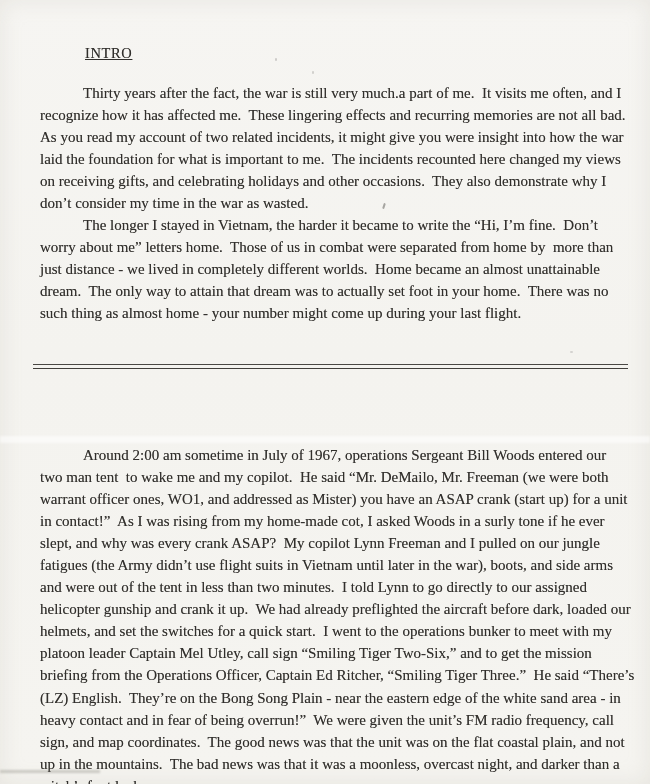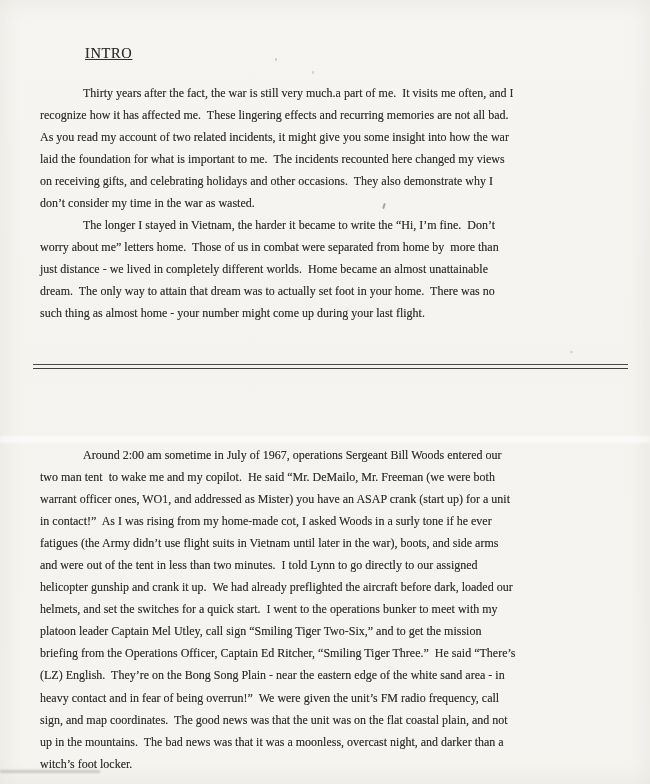--- a/index.html
+++ b/index.html
@@ -27,21 +27,21 @@
   }
   .textblock {
     position: absolute;
     left: 40px;
     width: 600px;
   }
   .block-1 { top: 82px; }
   .block-2 { top: 399px; margin-top: 45px; }
   .line {
     height: 22.06px;
-    font-size: 12px;
+    font-size: 15px;
     line-height: 22.06px;
     white-space: pre;
     text-shadow: 0 0 0.6px rgba(49, 47, 44, 0.5);
   }
   .line.indent { padding-left: 43px; }
   .rule {
     position: absolute;
     left: 33px;
     top: 364px;
     width: 595px;
@@ -81,38 +81,39 @@
 </head>
 <body>
 
 <div class="page">
 
   <div class="heading">INTRO</div>
 
   <div class="textblock block-1">
     <div class="line indent">Thirty years after the fact, the war is still very much.a part of me.  It visits me often, and I</div>
     <div class="line">recognize how it has affected me.  These lingering effects and recurring memories are not all bad.</div>
-    <div class="line">As you read my account of two related incidents, it might give you some insight into how the war</div>
+    <div class="line">As you read my account of two related incidents, it might give you were insight into how the war</div>
     <div class="line">laid the foundation for what is important to me.  The incidents recounted here changed my views</div>
     <div class="line">on receiving gifts, and celebrating holidays and other occasions.  They also demonstrate why I</div>
     <div class="line">don’t consider my time in the war as wasted.</div>
     <div class="line indent">The longer I stayed in Vietnam, the harder it became to write the “Hi, I’m fine.  Don’t</div>
     <div class="line">worry about me” letters home.  Those of us in combat were separated from home by  more than</div>
     <div class="line">just distance - we lived in completely different worlds.  Home became an almost unattainable</div>
     <div class="line">dream.  The only way to attain that dream was to actually set foot in your home.  There was no</div>
     <div class="line">such thing as almost home - your number might come up during your last flight.</div>
   </div>
 
   <div class="rule"></div>
 
   <div class="textblock block-2">
     <div class="line indent">Around 2:00 am sometime in July of 1967, operations Sergeant Bill Woods entered our</div>
     <div class="line">two man tent  to wake me and my copilot.  He said “Mr. DeMailo, Mr. Freeman (we were both</div>
     <div class="line">warrant officer ones, WO1, and addressed as Mister) you have an ASAP crank (start up) for a unit</div>
     <div class="line">in contact!”  As I was rising from my home-made cot, I asked Woods in a surly tone if he ever</div>
+    <div class="line">slept, and why was every crank ASAP?  My copilot Lynn Freeman and I pulled on our jungle</div>
     <div class="line">fatigues (the Army didn’t use flight suits in Vietnam until later in the war), boots, and side arms</div>
     <div class="line">and were out of the tent in less than two minutes.  I told Lynn to go directly to our assigned</div>
     <div class="line">helicopter gunship and crank it up.  We had already preflighted the aircraft before dark, loaded our</div>
     <div class="line">helmets, and set the switches for a quick start.  I went to the operations bunker to meet with my</div>
     <div class="line">platoon leader Captain Mel Utley, call sign “Smiling Tiger Two-Six,” and to get the mission</div>
     <div class="line">briefing from the Operations Officer, Captain Ed Ritcher, “Smiling Tiger Three.”  He said “There’s</div>
     <div class="line">(LZ) English.  They’re on the Bong Song Plain - near the eastern edge of the white sand area - in</div>
     <div class="line">heavy contact and in fear of being overrun!”  We were given the unit’s FM radio frequency, call</div>
     <div class="line">sign, and map coordinates.  The good news was that the unit was on the flat coastal plain, and not</div>
     <div class="line">up in the mountains.  The bad news was that it was a moonless, overcast night, and darker than a</div>

